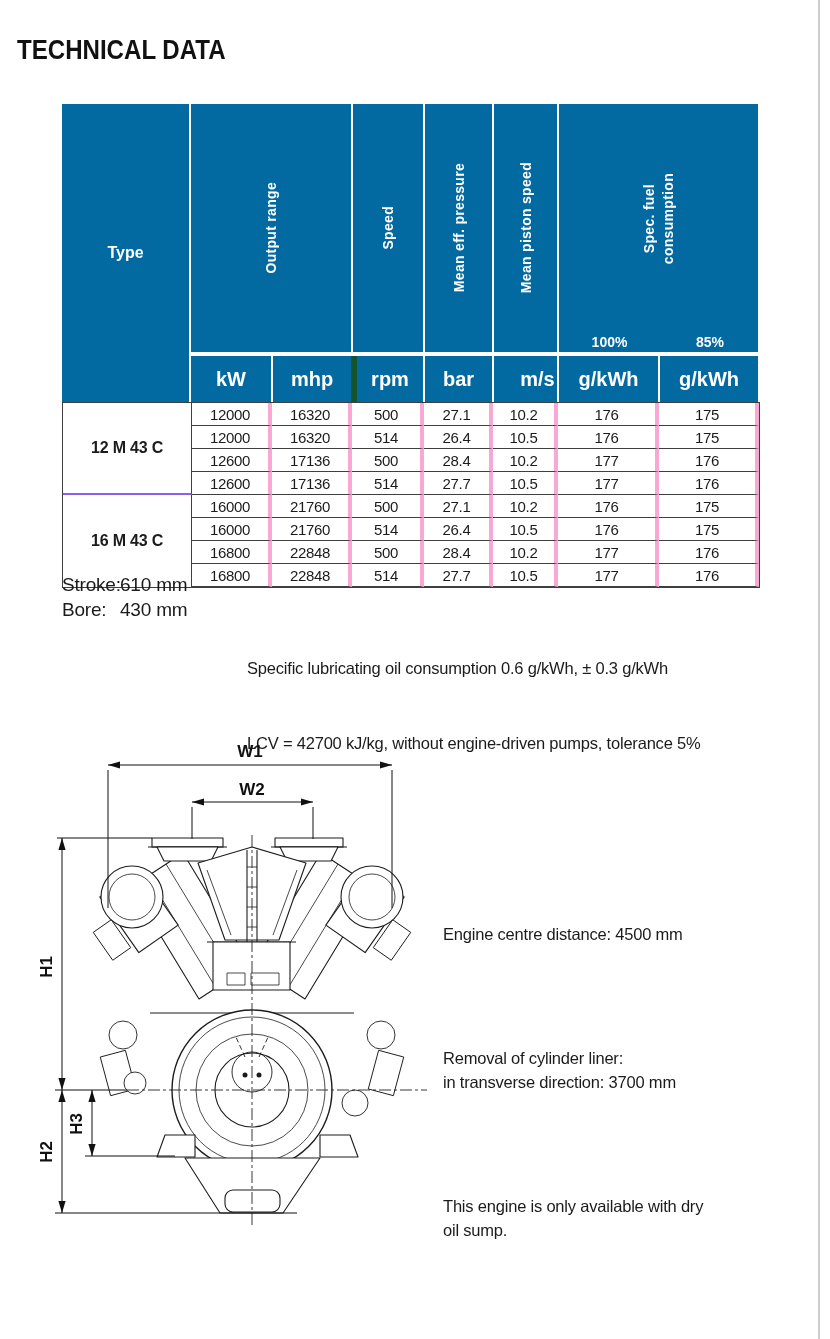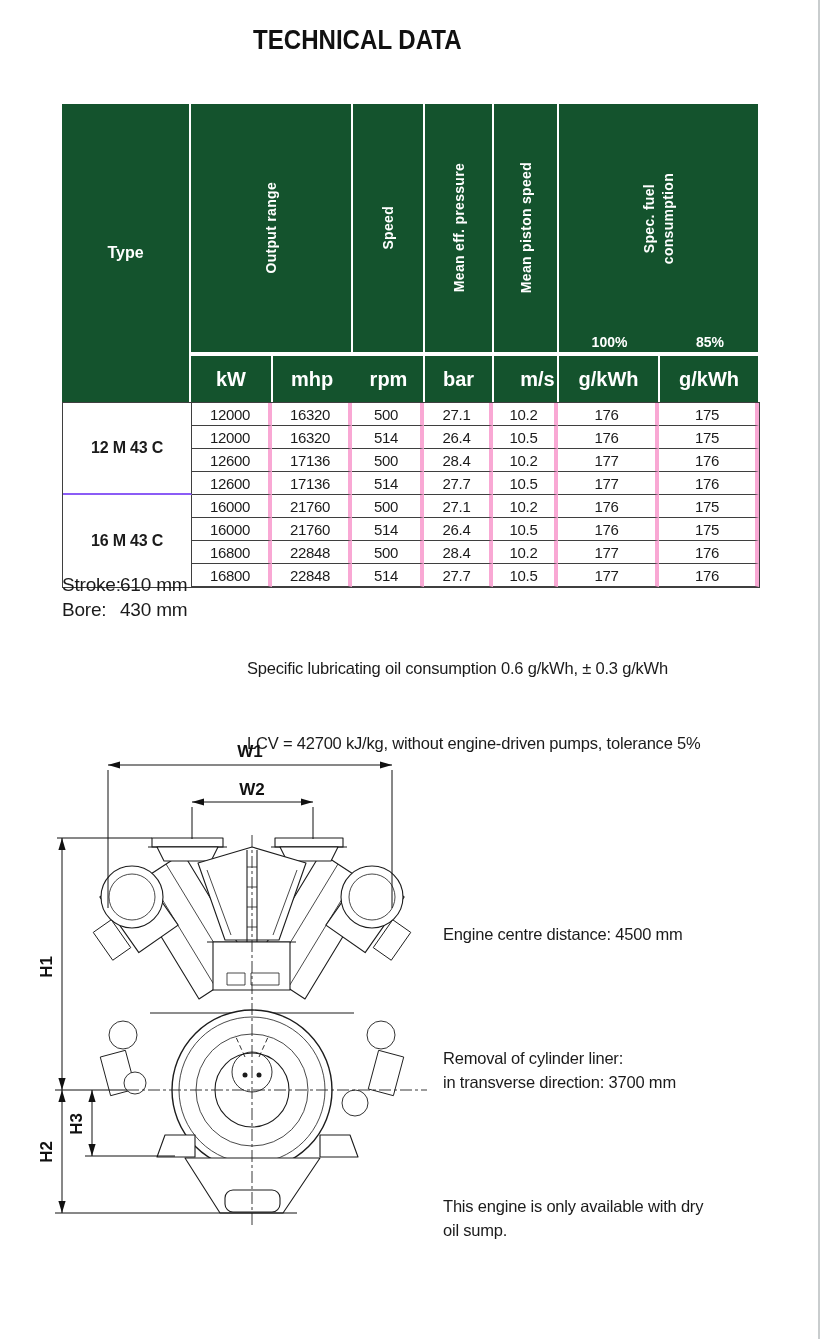--- a/index.html
+++ b/index.html
@@ -1,42 +1,42 @@
 <!DOCTYPE html>
 <html><head>
 <meta charset="utf-8">
 <style>
   html,body{margin:0;padding:0;background:#ffffff;}
   body{width:830px;height:1339px;position:relative;font-family:"Liberation Sans",sans-serif;color:#1b1b1b;}
   .page{position:absolute;inset:0;background:#fff;overflow:hidden;}
   .page-edge-right{position:absolute;top:0;left:818px;width:2px;height:1339px;background:#c9cdce;}
 
   
-  .title-wrap{position:absolute;top:24px;left:0;width:714px;text-align:center;}
+  .title-wrap{position:absolute;top:34px;left:0;width:714px;}
   .title{display:inline-block;font-size:28px;font-weight:bold;letter-spacing:0px;transform:scaleX(.86);transform-origin:center;color:#111;}
 
   
   .thead{position:absolute;left:62px;top:104px;width:696px;display:grid;
     grid-template-columns:129px 80px 80px 72px 69px 65px 101px 100px;
-    grid-template-rows:248px 4px 46px;background:#14532d;}
+    grid-template-rows:248px 4px 46px;background:#0369a1;}
   .thead .type-cell{grid-column:1;grid-row:1/4;display:flex;align-items:center;justify-content:center;
     color:#fff;font-weight:bold;font-size:16px;border-right:2px solid #fff;}
   .hcell{display:flex;align-items:center;justify-content:center;}
   .c-out{grid-column:2/4;grid-row:1;}
   .c-speed{grid-column:4;grid-row:1;border-left:2px solid #fff;}
   .c-mep{grid-column:5;grid-row:1;border-left:2px solid #fff;}
   .c-mps{grid-column:6;grid-row:1;border-left:2px solid #fff;}
   .c-sfc{grid-column:7/9;grid-row:1;border-left:2px solid #fff;display:flex;flex-direction:column;}
   .vtext{writing-mode:vertical-rl;transform:rotate(180deg);color:#fff;font-weight:bold;font-size:14px;letter-spacing:.3px;white-space:nowrap;}
   .sfc-rot{flex:1;display:flex;align-items:center;justify-content:center;gap:3px;}
   .sfc-sub{display:grid;grid-template-columns:101px 100px;padding-bottom:2px;}
   .sfc-sub span{text-align:center;color:#fff;font-weight:bold;font-size:14px;}
   .hsep{grid-column:2/9;grid-row:2;background:#fff;}
   .ucell{grid-row:3;display:flex;align-items:center;justify-content:center;color:#fff;font-weight:bold;font-size:20px;}
-  .u2{grid-column:2;} .u3{grid-column:3;border-left:2px solid #fff;} .u4{grid-column:4;border-left:3px solid #14532d;}
+  .u2{grid-column:2;} .u3{grid-column:3;border-left:2px solid #fff;} .u4{grid-column:4;border-left:6px solid #14532d;}
   .u5{grid-column:5;border-left:2px solid #fff;} .u6{grid-column:6;border-left:2px solid #fff;padding-left:24px;}
   .u7{grid-column:7;border-left:2px solid #fff;} .u8{grid-column:8;border-left:2px solid #fff;}
 
   .tdata{position:absolute;left:62px;top:402px;width:696px;display:grid;
     grid-template-columns:129px 80px 80px 72px 69px 65px 101px 100px;
     grid-template-rows:repeat(8,23px);border:1px solid #3f3f3f;background:#fff;}
   .tcell{grid-column:1;display:flex;align-items:center;justify-content:center;font-weight:bold;font-size:16px;
     letter-spacing:-.2px;border-right:1px solid #3f3f3f;}
   .tcell.g1{grid-row:1/5;border-bottom:2px solid #8b5cf6;}
   .tcell.g2{grid-row:5/9;}

